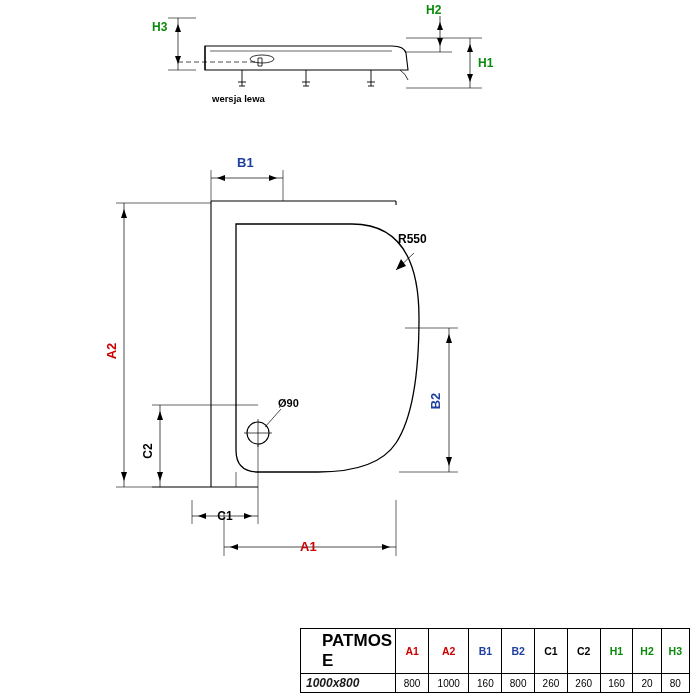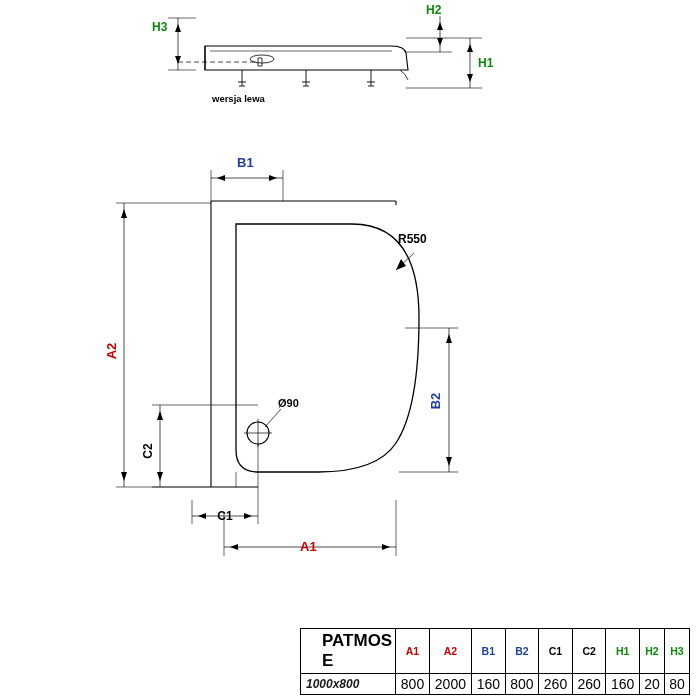--- a/index.html
+++ b/index.html
@@ -59,21 +59,21 @@
     padding-left: 5px;
   }
   .spec-table thead th {
     font-weight: bold;
     font-size: 10.5px;
   }
   .hdr-black { color: #000000; }
   .hdr-red { color: #cc0000; }
   .hdr-blue { color: #1f3fa0; }
   .hdr-green { color: #0a8a0a; }
-  .cell { font-size: 14px; color: #000; }
+  .cell { font-size: 10px; color: #000; }
 </style>
 </head>
 <body>
 
 <div class="stage">
 
   <svg class="drawing" viewBox="0 0 700 700">
     <g stroke="#000000" fill="none" stroke-width="1" shape-rendering="geometricPrecision">
 
       <g>
@@ -218,21 +218,21 @@
         <th class="hdr-black">C2</th>
         <th class="hdr-green">H1</th>
         <th class="hdr-green">H2</th>
         <th class="hdr-green">H3</th>
       </tr>
     </thead>
     <tbody>
       <tr>
         <td class="name-col">1000x800</td>
         <td class="cell">800</td>
-        <td class="cell">2000</td>
+        <td class="cell">1000</td>
         <td class="cell">160</td>
         <td class="cell">800</td>
         <td class="cell">260</td>
         <td class="cell">260</td>
         <td class="cell">160</td>
         <td class="cell">20</td>
         <td class="cell">80</td>
       </tr>
     </tbody>
   </table>

